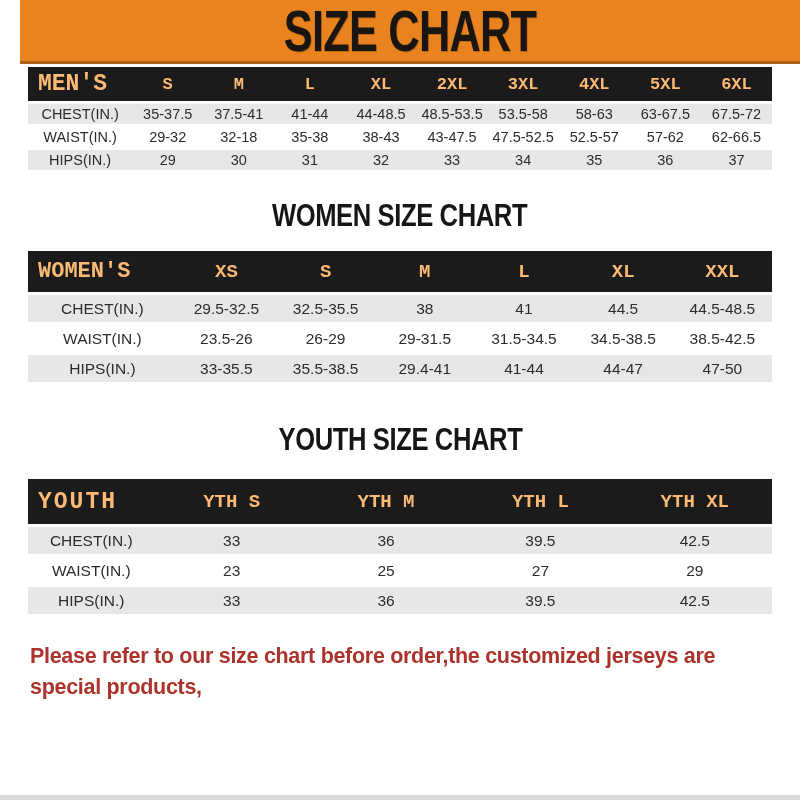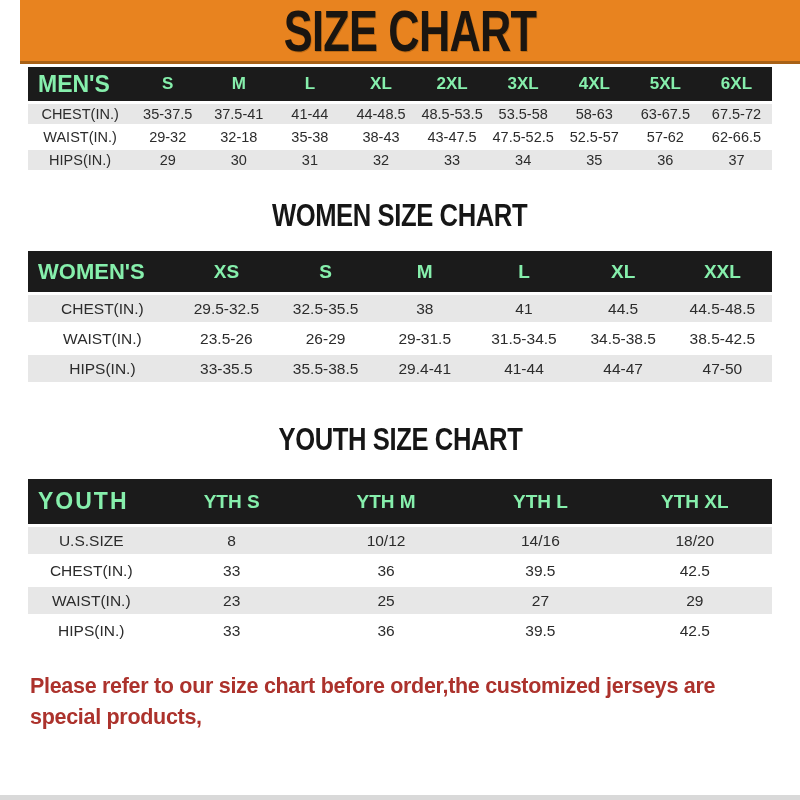--- a/index.html
+++ b/index.html
@@ -55,23 +55,24 @@
   
   table.size-table {
     width: 744px;
     margin: 0 28px;
     border-collapse: separate;
     border-spacing: 0 3px;
     table-layout: fixed;
   }
   table.size-table thead th {
     background: #1b1b1b;
-    color: #86efac;
+    color: #fdba74;
     text-align: center;
     vertical-align: middle;
+    font-family: Liberation Mono, monospace;
   }
   table.size-table th.corner {
     text-align: left;
     padding-left: 10px;
     font-weight: bold;
   }
   table.size-table tbody td {
     text-align: center;
     vertical-align: middle;
     color: #2c2c2c;
@@ -235,27 +236,20 @@
         <tr>
           <th class="corner">YOUTH</th>
           <th>YTH S</th>
           <th>YTH M</th>
           <th>YTH L</th>
           <th>YTH XL</th>
         </tr>
       </thead>
       <tbody>
         <tr>
-          <td class="rowlabel">U.S.SIZE</td>
-          <td>8</td>
-          <td>10/12</td>
-          <td>14/16</td>
-          <td>18/20</td>
-        </tr>
-        <tr>
           <td class="rowlabel">CHEST(IN.)</td>
           <td>33</td>
           <td>36</td>
           <td>39.5</td>
           <td>42.5</td>
         </tr>
         <tr>
           <td class="rowlabel">WAIST(IN.)</td>
           <td>23</td>
           <td>25</td>

